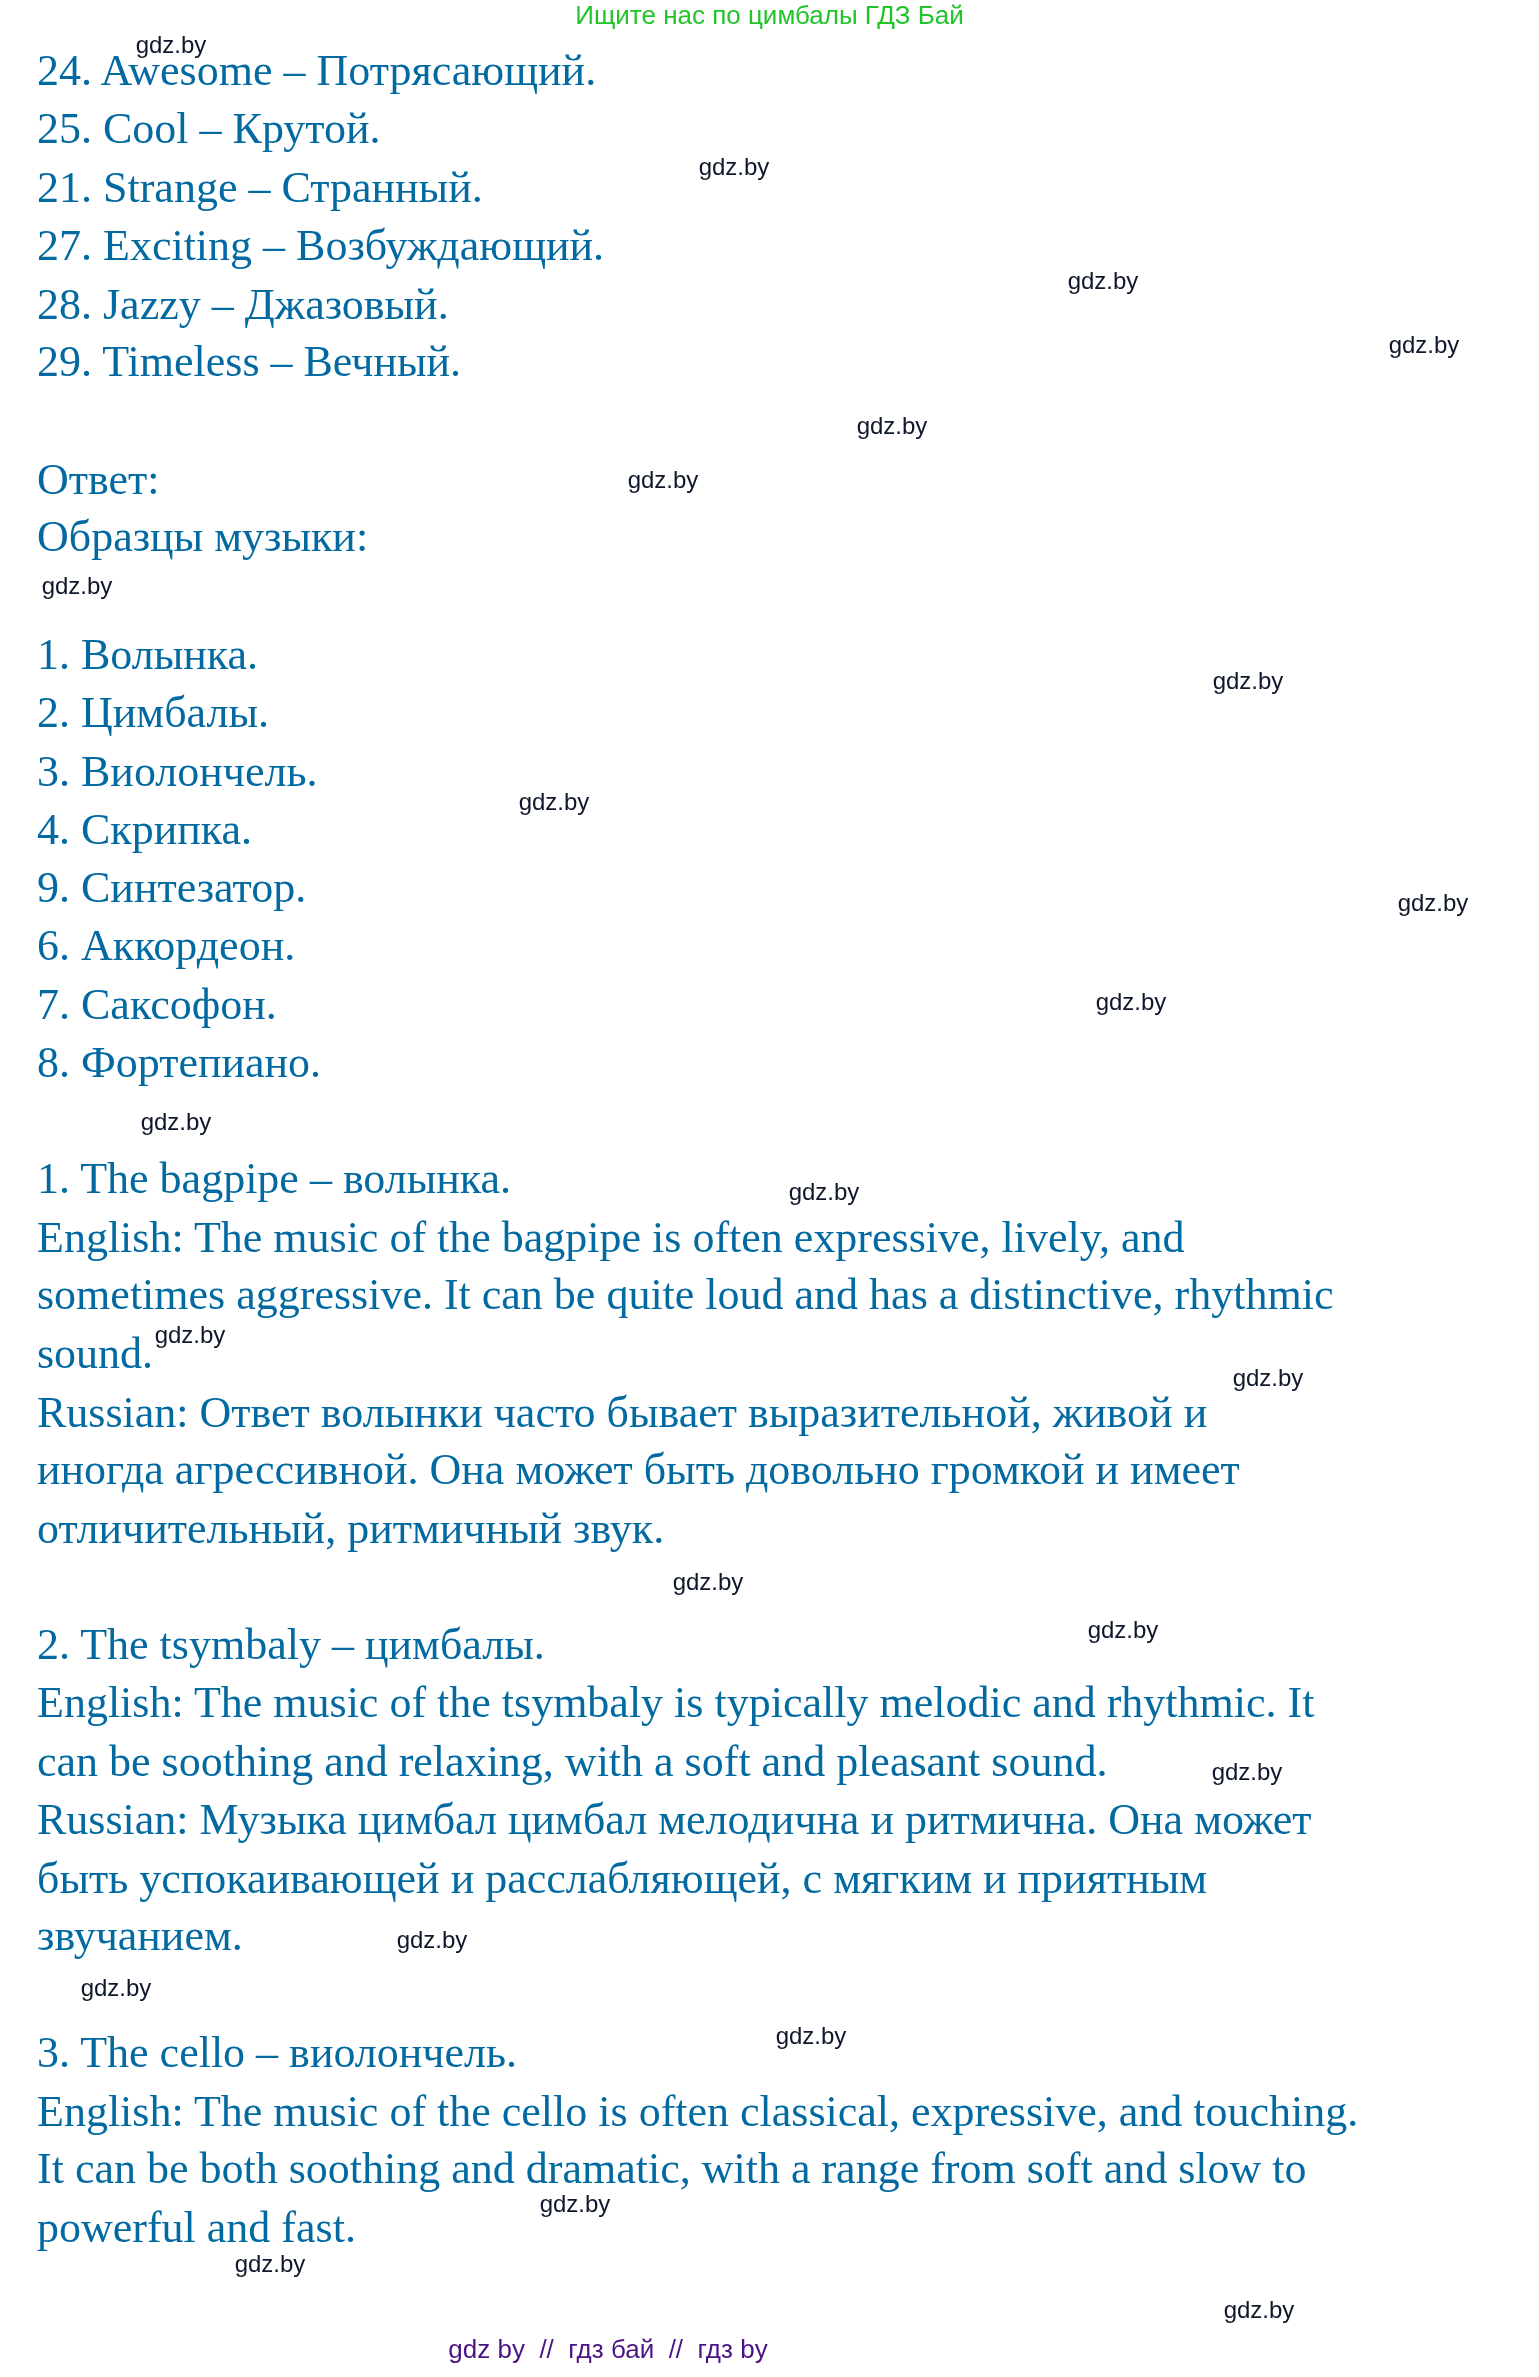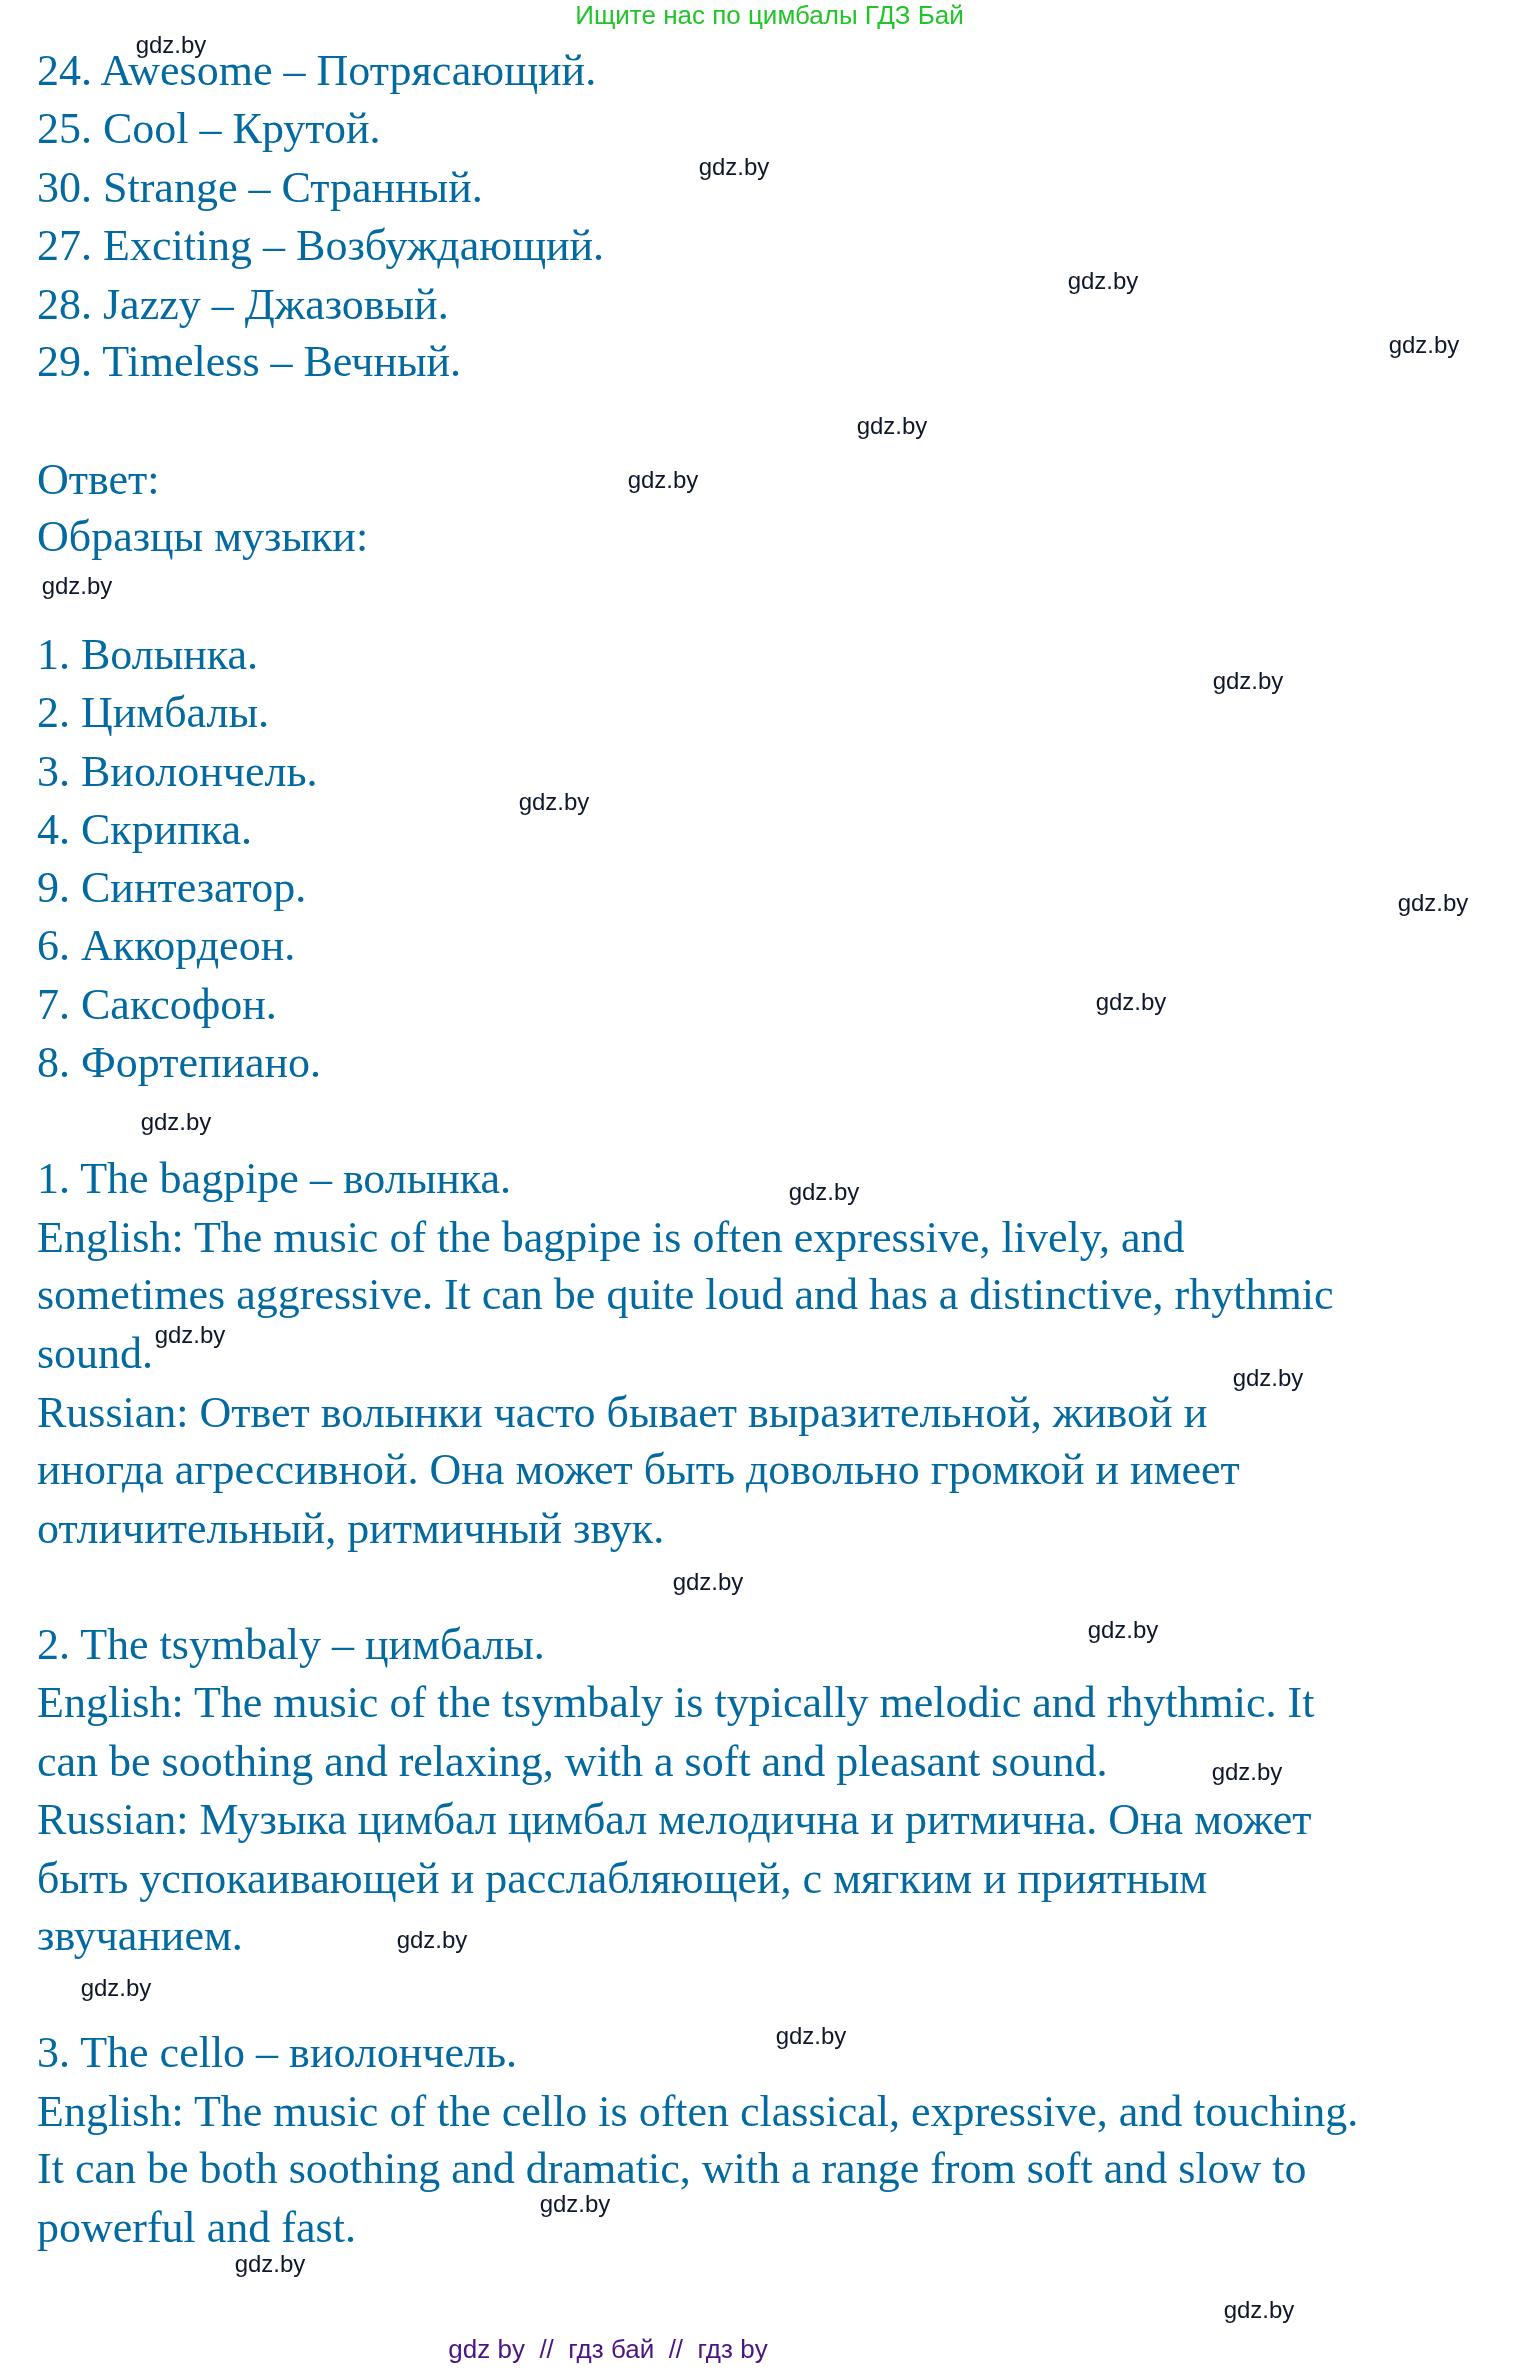--- a/index.html
+++ b/index.html
@@ -25,21 +25,21 @@
     color: #4a1485; white-space: pre;
   }
 </style>
 </head>
 <body>
 
 <div class="header">Ищите нас по цимбалы ГДЗ Бай</div>
 
 <div class="line" style="top:42px">24. Awesome – Потрясающий.</div>
 <div class="line" style="top:100px">25. Cool – Крутой.</div>
-<div class="line" style="top:159px">30. Strange – Странный.</div>
+<div class="line" style="top:159px">21. Strange – Странный.</div>
 <div class="line" style="top:217px">27. Exciting – Возбуждающий.</div>
 <div class="line" style="top:276px">28. Jazzy – Джазовый.</div>
 <div class="line" style="top:333px">29. Timeless – Вечный.</div>
 
 <div class="line" style="top:451px">Ответ:</div>
 <div class="line" style="top:508px">Образцы музыки:</div>
 
 <div class="line" style="top:626px">1. Волынка.</div>
 <div class="line" style="top:684px">2. Цимбалы.</div>
 <div class="line" style="top:743px">3. Виолончель.</div>

